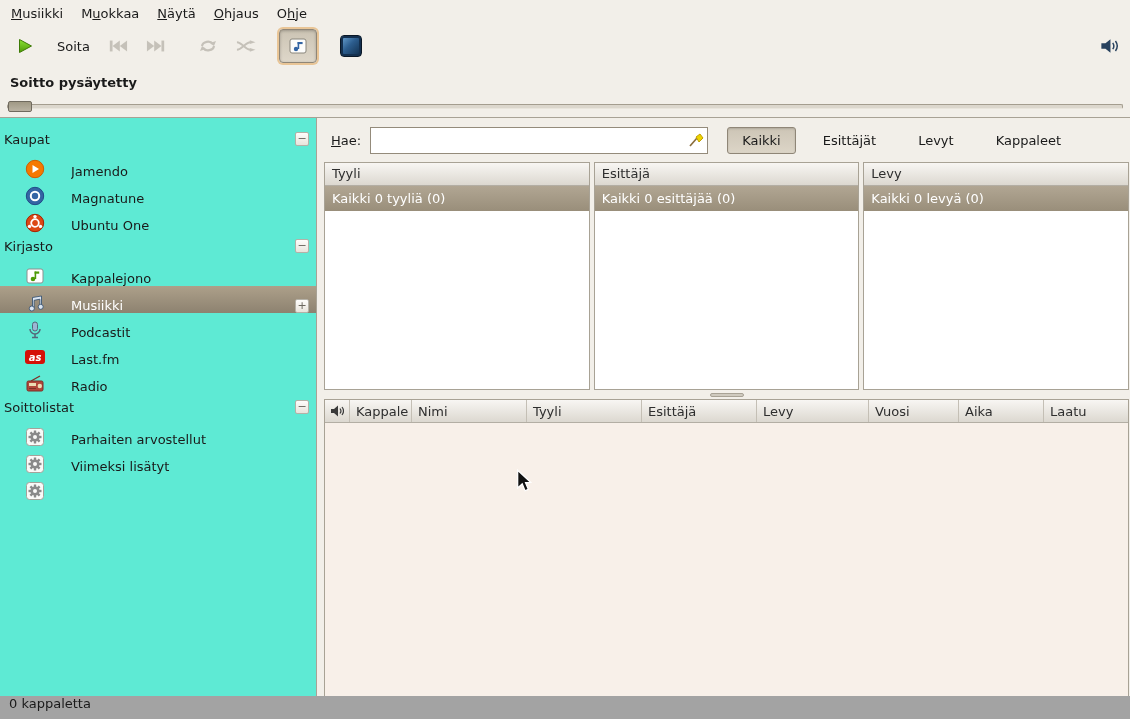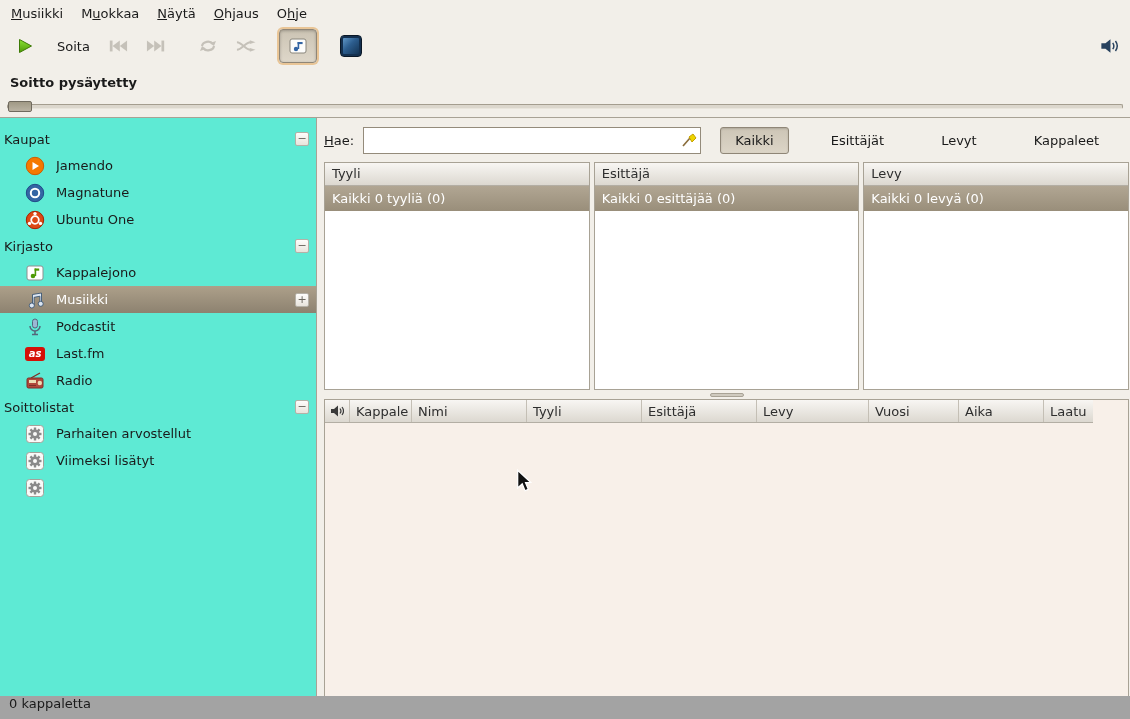--- a/index.html
+++ b/index.html
@@ -29,48 +29,48 @@
   .seek{height:21px;display:flex;align-items:center;padding:0 7px}
   .seek-track{position:relative;flex:1;height:5px;background:#dcd7cd;border:1px solid #a49d8f;border-bottom-color:#e9e5dc;border-radius:2px}
   .seek-handle{position:absolute;left:0;top:-4px;width:24px;height:11px;background:linear-gradient(#a09985,#b9b2a2);border:1px solid #6f6a5e;border-radius:2px}
 
   
   .content{flex:1;display:flex;gap:7px;border-top:1px solid #a8a295;background:#f2efe9;min-height:0}
   .sidebar{width:317px;background:#5eead4;border-right:1px solid #a8a295;padding-top:8px;overflow:hidden}
   .side-header{display:flex;align-items:center;height:26px;padding:0 7px 0 4px}
   .side-title{flex:1}
   .collapse-btn{width:14px;height:14px;border:1px solid #b5b1a7;background:linear-gradient(#fefdfb,#e8e4dc);font-size:11px;line-height:12px;text-align:center;color:#6b675e;border-radius:2px;flex:0 0 auto}
-  .side-item{display:flex;align-items:center;gap:11px;height:27px;padding:0 7px 0 25px}
+  .side-item{display:flex;align-items:flex-end;gap:26px;height:27px;padding:0 7px 0 25px}
   .side-item .side-label{flex:1;white-space:nowrap;overflow:hidden}
   .side-item.selected{background:linear-gradient(#ada08a,#8d8270);color:#fff}
   .icon20{width:20px;height:20px;display:inline-flex;align-items:center;justify-content:center;flex:0 0 auto}
   .lastfm-badge-box{width:20px;height:14px;background:#d51007;border-radius:3px;color:#fff;display:flex;align-items:center;justify-content:center;font-size:10px;font-weight:bold;font-style:italic}
 
   
   .main{flex:1;display:flex;flex-direction:column;min-width:0;padding-right:1px}
   .search-row{display:flex;align-items:center;height:44px;gap:9px}
-  .search-label{margin-left:0}
+  .search-label{margin-left:7px}
   .search-box{position:relative;width:338px;height:27px}
   .search-input{width:100%;height:100%;border:1px solid #948b7b;background:#fff;padding:0 26px 0 6px;font:inherit;outline:none}
   .clear-icon{position:absolute;right:4px;top:5px;display:inline-flex}
-  .filter-group{display:flex;align-items:flex-end;gap:27px;margin-left:10px}
+  .filter-group{display:flex;align-items:flex-end;gap:12px;margin-left:10px}
   .filter{padding:5px 14px;border-radius:3px;border:1px solid transparent;white-space:nowrap}
   .filter.active{background:linear-gradient(#cdc5b6,#dcd5c7);border:1px solid #8f8677;box-shadow:inset 0 1px 2px rgba(0,0,0,.15)}
 
   
   .browser{display:flex;gap:4px;height:228px}
   .pane{flex:1;display:flex;flex-direction:column;border:1px solid #a8a295;background:#fff;min-width:0}
   .pane-header{height:23px;line-height:22px;padding:0 7px;background:linear-gradient(#f8f6f3,#dcd8d0);border-bottom:1px solid #b3aea4;color:#2e2e2e}
   .pane-row{height:25px;line-height:25px;padding:0 7px;color:#fff;font-weight:normal;background:linear-gradient(#b1a693,#998e7a);white-space:nowrap;overflow:hidden}
   .pane-body{flex:1}
   .splitter{height:9px;display:flex;align-items:center;justify-content:center}
   .grip{width:34px;height:4px;background:#cfcabf;border:1px solid #a8a295;border-radius:2px}
 
   
-  .tracklist{flex:1;display:flex;flex-direction:row;border:1px solid #a8a295;border-bottom:none;min-height:0;background:#f8f0e9}
+  .tracklist{flex:1;display:flex;flex-direction:column;border:1px solid #a8a295;border-bottom:none;min-height:0;background:#f8f0e9}
   .tl-header{display:flex;height:23px;background:linear-gradient(#f8f6f3,#dcd8d0);border-bottom:1px solid #b3aea4;flex:0 0 auto}
   .tl-cell{display:flex;align-items:center;padding:0 6px;border-right:1px solid #c4bfb5;color:#2e2e2e;overflow:hidden;white-space:nowrap}
   .c-icon{width:25px;justify-content:center;padding:0}
   .c-kappale{width:62px}.c-nimi{width:115px}.c-tyyli{width:115px}.c-esittaja{width:115px}
   .c-levy{width:112px}.c-vuosi{width:90px}.c-aika{width:85px}.c-laatu{flex:1;border-right:none}
   .tl-body{flex:1}
 
   
   .statusbar{height:23px;display:flex;align-items:flex-start;padding:0 9px;background:#a3a3a3}
 

